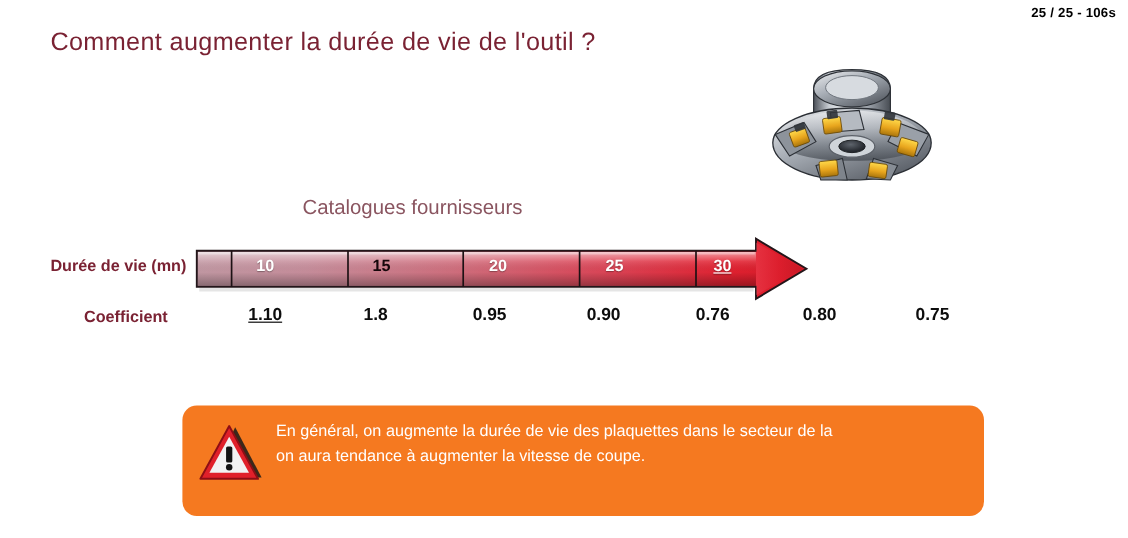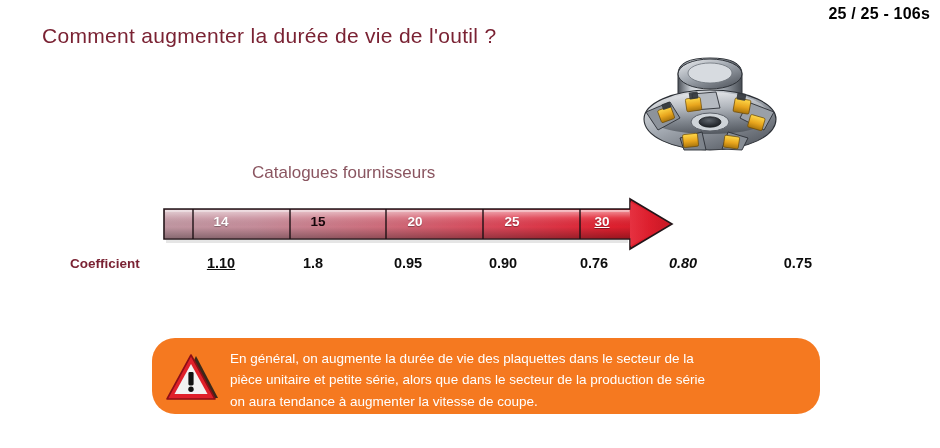--- a/index.html
+++ b/index.html
@@ -18,21 +18,21 @@
     width: 940px;
     height: 448px;
     background: #ffffff;
   }
 
   
   #counter {
     position: absolute;
     top: 5px;
     right: 10px;
-    font-size: 16px;
+    font-size: 11px;
     font-weight: bold;
     color: #000000;
     letter-spacing: 0.2px;
     white-space: nowrap;
   }
 
   
   #title {
     position: absolute;
     left: 42px;
@@ -127,23 +127,23 @@
     width: 70px;
     white-space: nowrap;
   }
 
   
   #note-box {
     position: absolute;
     left: 152px;
     top: 338px;
     width: 668px;
-    height: 76px;
+    height: 92px;
     background: #f57920;
-    border-radius: 23px;
+    border-radius: 12px;
   }
   #note-icon {
     position: absolute;
     left: 12px;
     top: 14px;
     width: 56px;
     height: 52px;
   }
   #note-text {
     position: absolute;
@@ -232,20 +232,21 @@
       </g>
 
       <g fill="#31353b" opacity="0.9">
         <rect x="53" y="46" width="9" height="7" rx="1" transform="rotate(-8 57 49)"></rect>
         <rect x="101" y="47" width="9" height="7" rx="1" transform="rotate(10 105 50)"></rect>
         <rect x="26" y="57" width="9" height="6" rx="1" transform="rotate(-20 30 60)"></rect>
       </g>
     </svg>
   </div>
 
+  <div id="duree-label">Durée de vie (mn)</div>
 
   <div id="coef-label">Coefficient</div>
 
   <div id="arrow-wrap">
     <svg id="arrow-svg" viewBox="0 0 520 56" width="520" height="56">
       <defs>
         <linearGradient id="barGrad" x1="0" y1="0" x2="1" y2="0">
           <stop offset="0%" stop-color="#c49aa5"></stop>
           <stop offset="18%" stop-color="#c98f9d"></stop>
           <stop offset="42%" stop-color="#d2707f"></stop>
@@ -279,48 +280,47 @@
         <line x1="130" y1="13" x2="130" y2="43"></line>
         <line x1="226" y1="13" x2="226" y2="43"></line>
         <line x1="323" y1="13" x2="323" y2="43"></line>
         <line x1="420" y1="13" x2="420" y2="43"></line>
       </g>
 
       <path d="M6 44 L468 44 L468 47 L6 47 Z" fill="#000000" opacity="0.10"></path>
     </svg>
   </div>
 
-  <div class="seg-label seg-white" style="left:191px;">14</div>
+  <div class="seg-label seg-white" style="left:191px;">10</div>
   <div class="seg-label seg-dark" style="left:288px;">15</div>
   <div class="seg-label seg-white" style="left:385px;">20</div>
   <div class="seg-label seg-white" style="left:482px;">25</div>
   <div class="seg-label seg-white" style="left:572px;text-decoration:underline;">30</div>
 
   <div class="coef-val" style="left:186px;text-decoration:underline;">1.10</div>
   <div class="coef-val" style="left:278px;">1.8</div>
   <div class="coef-val" style="left:373px;">0.95</div>
   <div class="coef-val" style="left:468px;">0.90</div>
   <div class="coef-val" style="left:559px;">0.76</div>
-  <div class="coef-val" style="left:648px;font-style:italic;">0.80</div>
-  <div class="coef-val" style="left:742px;text-align:right;">0.75</div>
+  <div class="coef-val" style="left:648px;">0.80</div>
+  <div class="coef-val" style="left:742px;">0.75</div>
 
   <div id="note-box">
     <div id="note-icon">
       <svg viewBox="0 0 56 52" width="56" height="52">
 
         <path d="M32 4 L54 46 L12 46 Z" fill="#1a1a1a" opacity="0.85"></path>
 
         <path d="M27 3 L51 47 L3 47 Z" fill="#e0202a" stroke="#8d0e15" stroke-width="1.6" stroke-linejoin="round"></path>
 
         <path d="M27 12 L43.5 42 L10.5 42 Z" fill="#f2f2f2"></path>
 
         <rect x="24.4" y="20" width="5.2" height="13.5" rx="1.4" fill="#121212"></rect>
         <circle cx="27" cy="37.3" r="2.7" fill="#121212"></circle>
       </svg>
     </div>
     <div id="note-text">
       <span>En général, on augmente la durée de vie des plaquettes dans le secteur de la</span>
-      <span>pièce unitaire et petite série, alors que dans le secteur de la production de série</span>
       <span>on aura tendance à augmenter la vitesse de coupe.</span>
     </div>
   </div>
 
 </div>
 
 </body></html>

